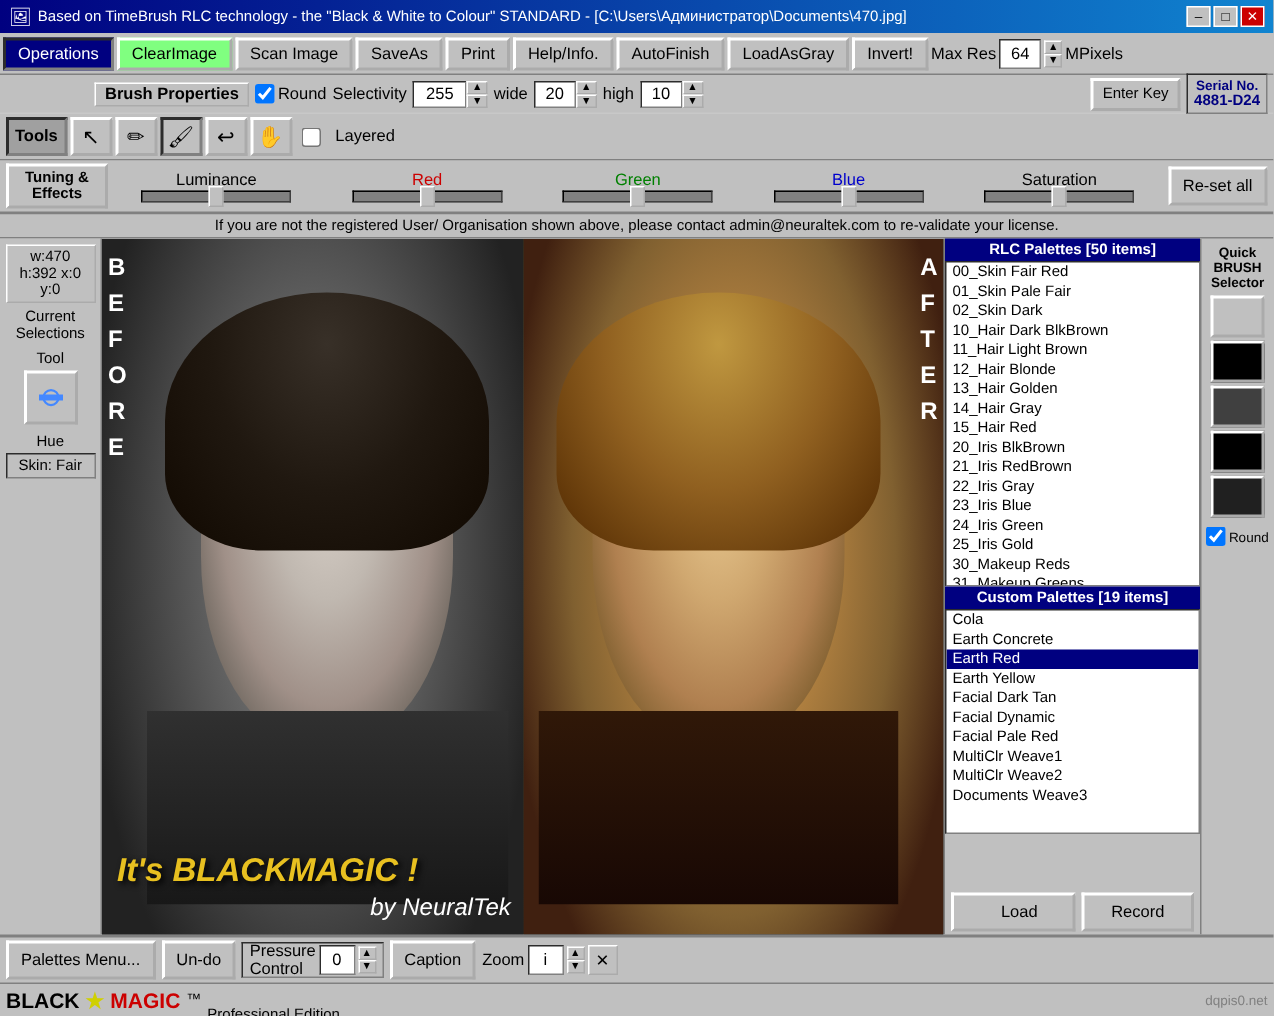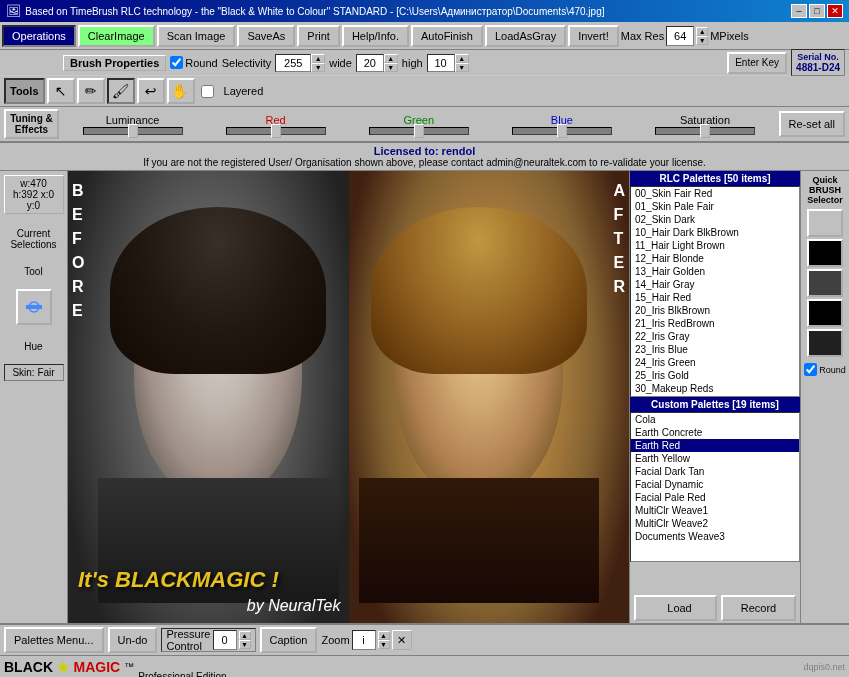--- a/index.html
+++ b/index.html
@@ -155,21 +155,21 @@
       border-bottom: 2px solid #808080;
       gap: 4px;
     }
     .tuning-label {
       background: #c0c0c0;
       border: 2px outset #fff;
       font-weight: bold;
       font-size: 10px;
       padding: 2px 4px;
       text-align: center;
-      width: 55px;
+      width: 68px;
       height: 30px;
       display: flex;
       align-items: center;
       justify-content: center;
     }
     .slider-group {
       display: flex;
       flex-direction: column;
       align-items: center;
       flex: 1;
@@ -211,21 +211,21 @@
 
     
     #left-panel {
       width: 68px;
       background: #c0c0c0;
       border-right: 1px solid #808080;
       display: flex;
       flex-direction: column;
       align-items: center;
       padding: 4px 2px;
-      gap: 12px;
+      gap: 2px;
     }
     .left-tool-btn {
       width: 36px;
       height: 36px;
       background: #c0c0c0;
       border: 2px outset #fff;
       cursor: pointer;
       display: flex;
       align-items: center;
       justify-content: center;
@@ -629,21 +629,20 @@
         <input type="range" min="0" max="100" value="50" style="width: 100px;">
       </div>
       <div class="slider-group">
         <span class="slider-label">Saturation</span>
         <input type="range" min="0" max="100" value="50" style="width: 100px;">
       </div>
       <button class="reset-all-btn">Re-set all</button>
     </div>
 
     <div id="license-bar">
-      <div class="license-line1">Licensed to: rendol</div>
       <div class="license-line2">If you are not the registered User/ Organisation shown above, please contact admin@neuraltek.com to re-validate your license.</div>
     </div>
   </div>
 
   <div id="main-content">
 
     <div id="left-panel">
       <div style="font-size:10px;text-align:center;background:#c0c0c0;border:1px outset #fff;padding:2px;width:60px;">w:470 h:392 x:0 y:0</div>
       <div style="font-size:10px;text-align:center;margin-top:2px;">Current<br>Selections</div>
       <div style="font-size:10px;text-align:center;margin-top:4px;">Tool</div>

